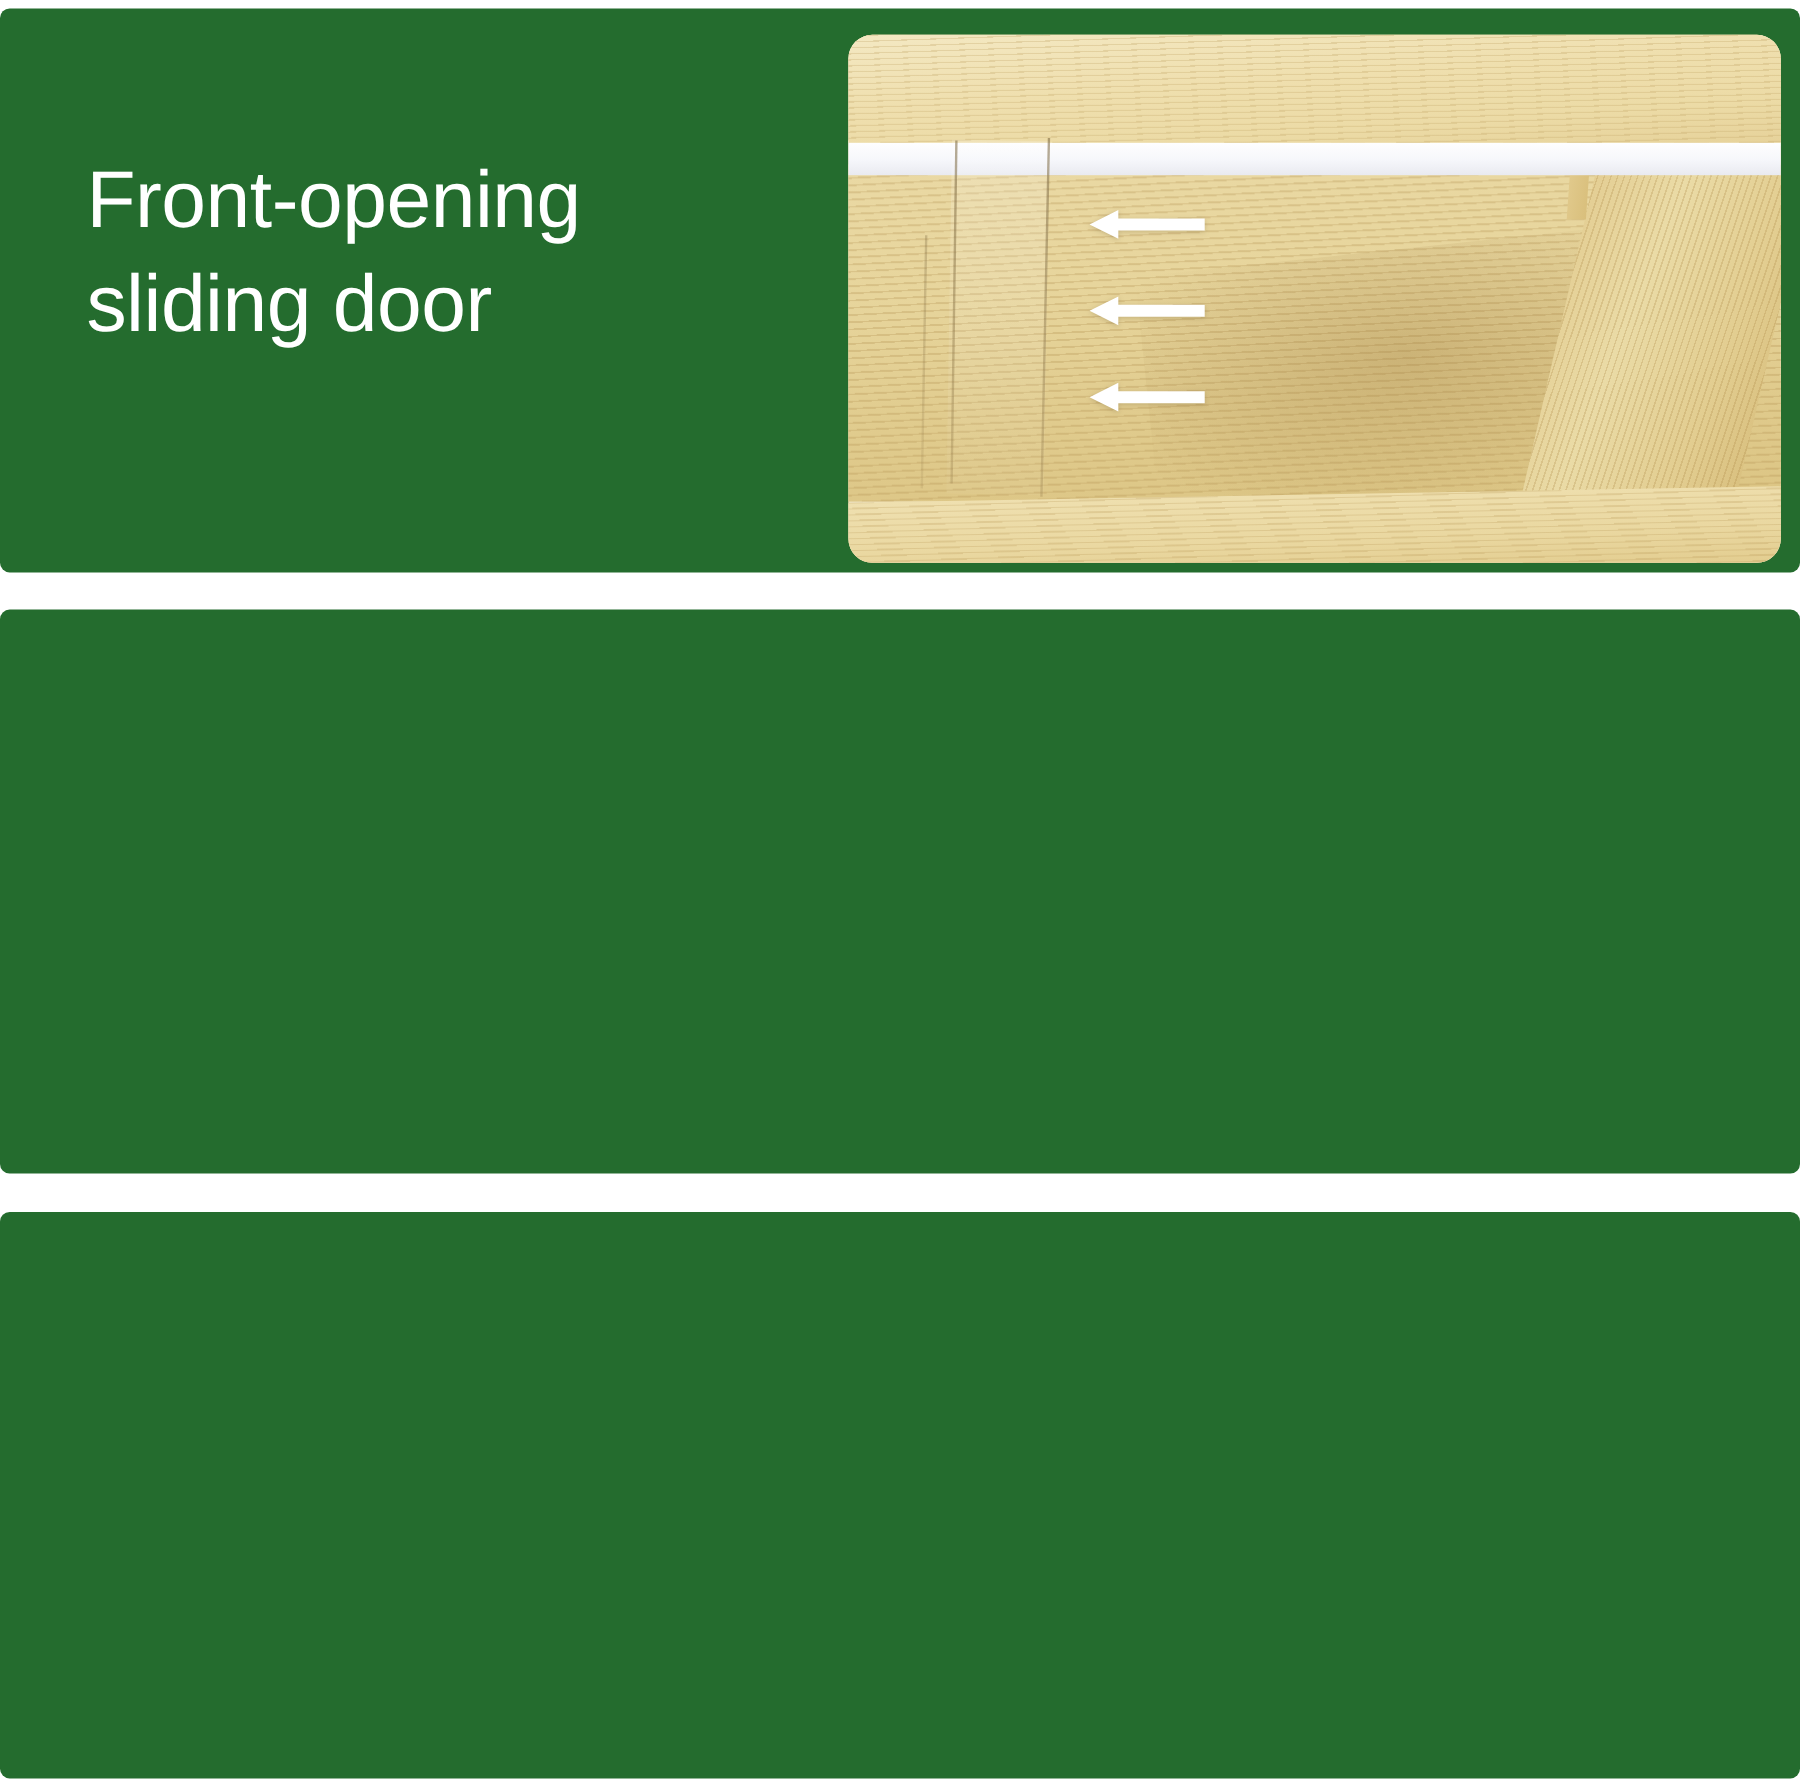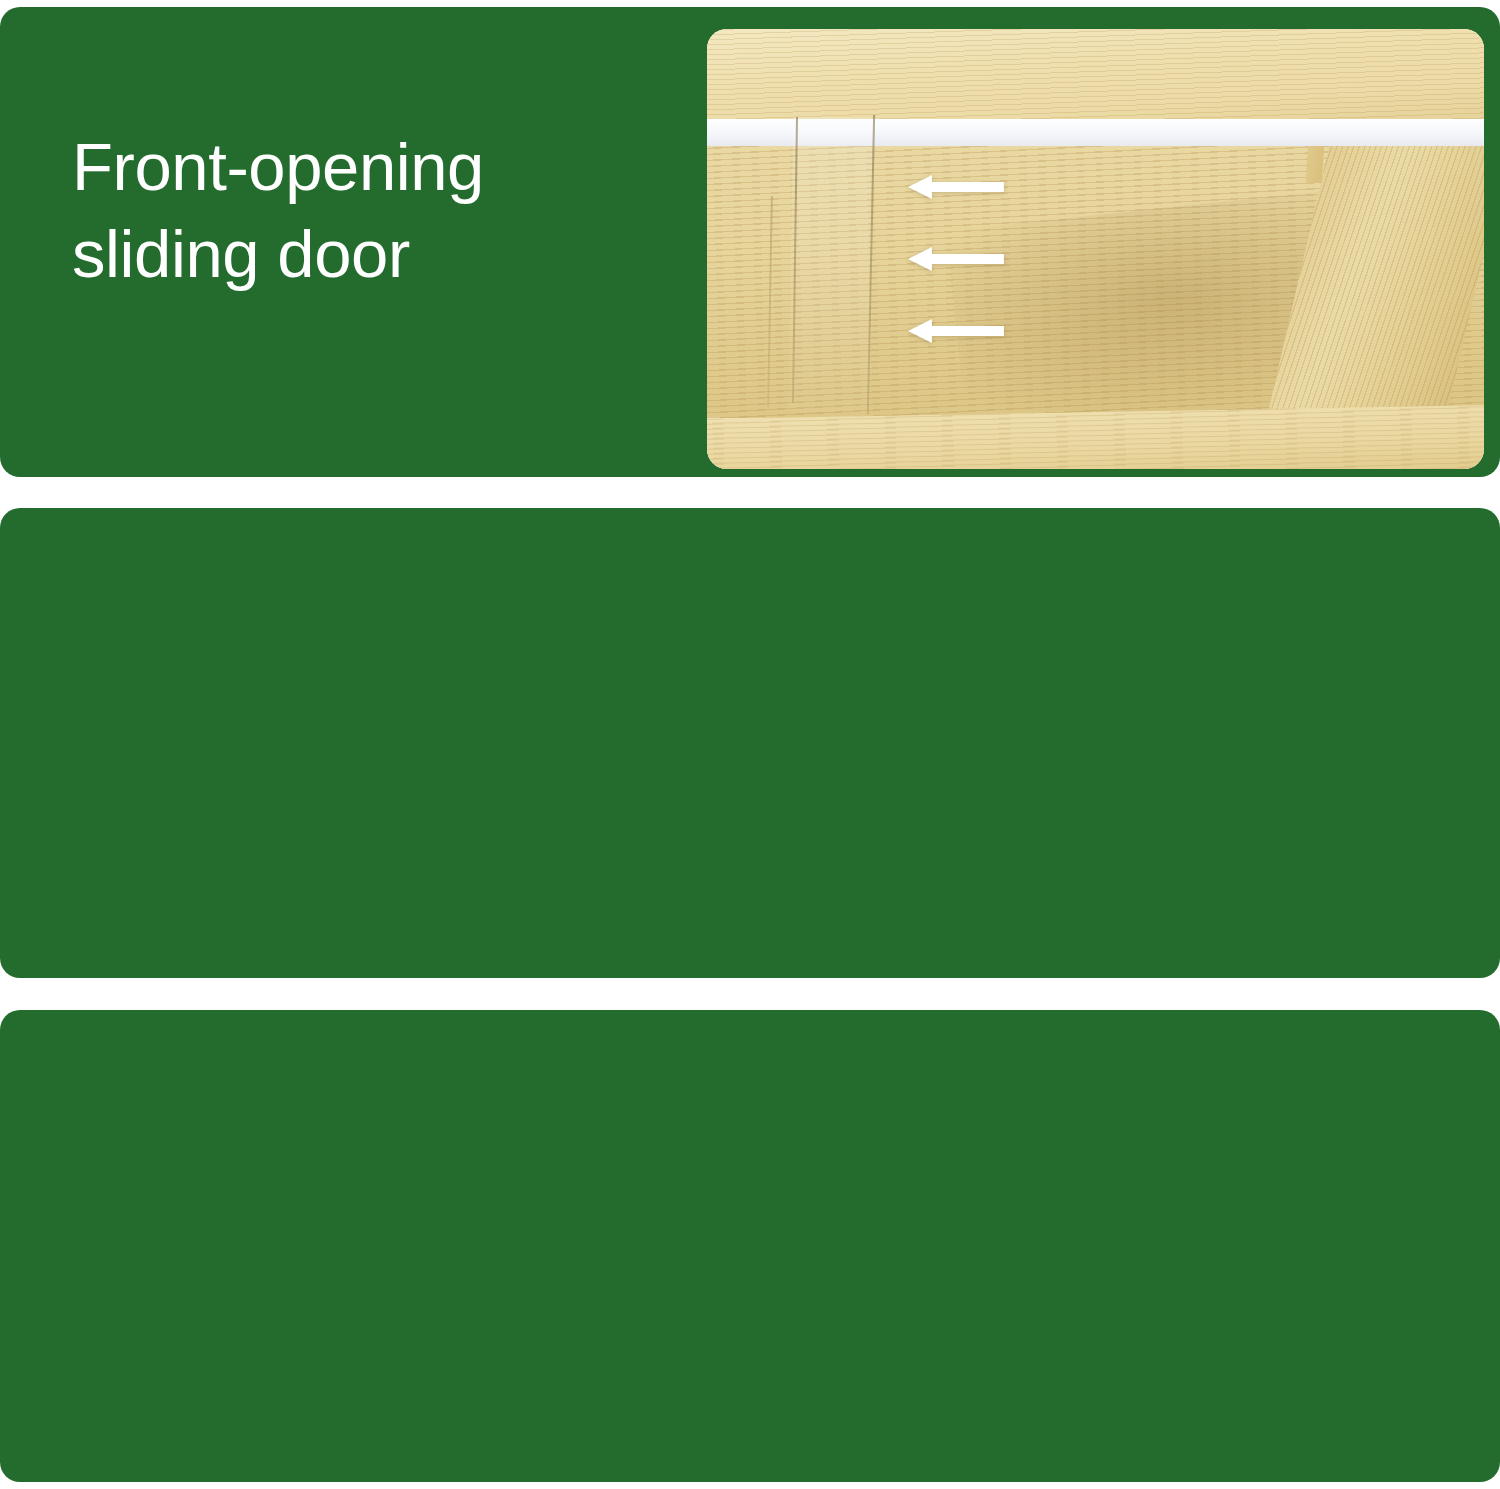--- a/index.html
+++ b/index.html
@@ -14,21 +14,21 @@
     position: relative;
     width: 1500px;
     height: 1489px;
     background: #ffffff;
   }
 
   
   .panel {
     position: absolute;
     background: #246C2E;
-    border-radius: 20px;
+    border-radius: 8px;
     overflow: hidden;
   }
   .panel-1 { left: 0px;  top: 7px;    width: 1500px; height: 470px; }
   .panel-2 { left: 0px;  top: 508px;  width: 1500px; height: 470px; }
   .panel-3 { left: 0px;  top: 1010px; width: 1500px; height: 472px; }
 
   
   .caption {
     position: absolute;
     color: #ffffff;

